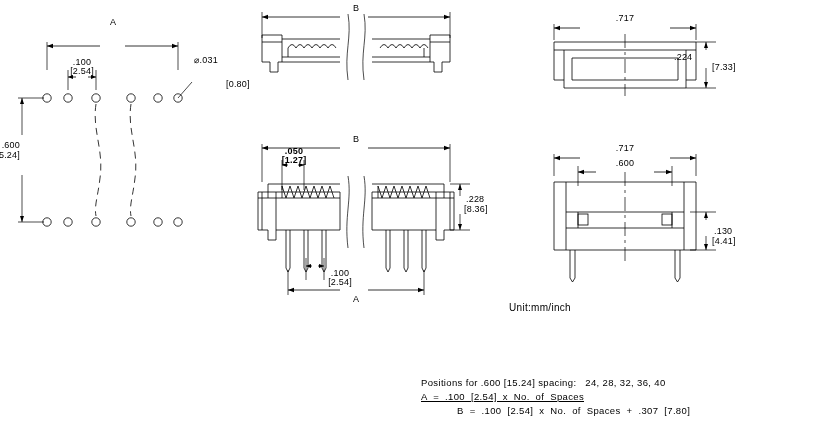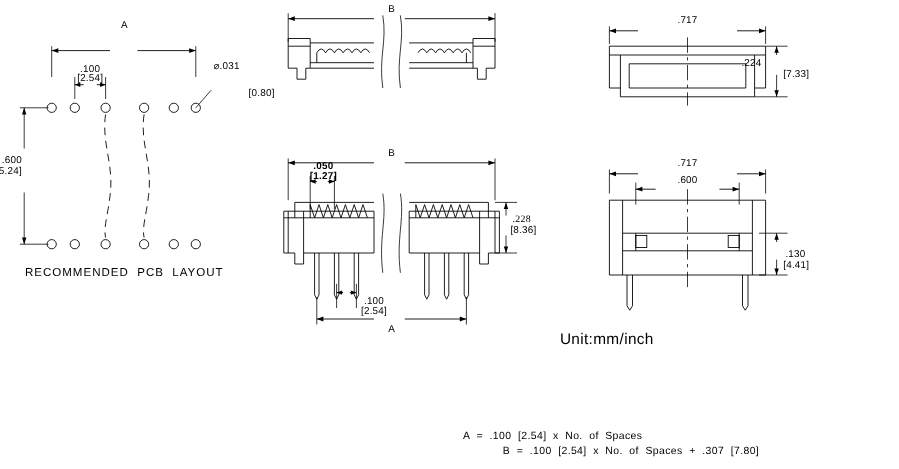--- a/index.html
+++ b/index.html
@@ -36,21 +36,21 @@
     line-height: 10px;
     letter-spacing: 0.2px;
   }
   .lbl.c { text-align: center; }
   .lbl.r { text-align: right; }
   .big {
     font-size: 10.5px;
     letter-spacing: 0.9px;
   }
   .unit {
-    font-size: 14px;
+    font-size: 10px;
     letter-spacing: 0.3px;
   }
   .note {
     font-size: 9.5px;
     letter-spacing: 0.35px;
     line-height: 13px;
   }
 </style>
 </head>
 <body>
@@ -285,40 +285,40 @@
     </g>
   </svg>
 
   <div class="lbl c" style="left:98px; top:17px; width:30px;">A</div>
   <div class="lbl c" style="left:68px; top:57px; width:28px;">.100</div>
   <div class="lbl c" style="left:68px; top:66px; width:28px;">[2.54]</div>
   <div class="lbl" style="left:194px; top:55px;">⌀.031</div>
   <div class="lbl" style="left:194px; top:79px;padding-left:32px;">[0.80]</div>
   <div class="lbl r" style="left:-2px; top:140px; width:22px;">.600</div>
   <div class="lbl r" style="left:-10px; top:150px; width:30px;">[15.24]</div>
-  <div class="lbl big c" style="left:8px; top:243px; width:210px;">RECOMMENDED  PCB  LAYOUT</div>
 
   <div class="lbl c" style="left:341px; top:3px; width:30px;">B</div>
 
   <div class="lbl c" style="left:341px; top:134px; width:30px;">B</div>
   <div class="lbl c" style="left:279px; top:146px; width:30px;font-weight:bold;">.050</div>
   <div class="lbl c" style="left:277px; top:155px; width:34px;font-weight:bold;">[1.27]</div>
-  <div class="lbl" style="left:466px; top:194px;font-family:Liberation Serif, serif;">.228</div>
+  <div class="lbl" style="left:466px; top:194px;">.228</div>
   <div class="lbl" style="left:464px; top:204px;">[8.36]</div>
   <div class="lbl c" style="left:325px; top:268px; width:30px;">.100</div>
   <div class="lbl c" style="left:323px; top:277px; width:34px;">[2.54]</div>
   <div class="lbl c" style="left:341px; top:294px; width:30px;">A</div>
 
   <div class="lbl c" style="left:583px; top:13px; width:84px;">.717</div>
   <div class="lbl" style="left:674px; top:52px;">.224</div>
   <div class="lbl" style="left:712px; top:62px;">[7.33]</div>
 
   <div class="lbl c" style="left:583px; top:143px; width:84px;">.717</div>
   <div class="lbl c" style="left:593px; top:158px; width:64px;">.600</div>
   <div class="lbl" style="left:714px; top:226px;">.130</div>
   <div class="lbl" style="left:712px; top:236px;">[4.41]</div>
 
   <div class="lbl unit" style="left:509px; top:303px;">Unit:mm/inch</div>
 
-  <div class="lbl note" style="left:421px; top:390px;">A  =  .100  [2.54]  x  No.  of  Spaces</div>
+  <div class="lbl note" style="left:421px; top:376px;">Positions for .600 [15.24] spacing:   24, 28, 32, 36, 40</div>
+  <div class="lbl note" style="left:421px; top:390px;text-decoration:underline;">A  =  .100  [2.54]  x  No.  of  Spaces</div>
   <div class="lbl note" style="left:421px; top:404px;margin-left:36px;">B  =  .100  [2.54]  x  No.  of  Spaces  +  .307  [7.80]</div>
 
 </div>
 
 </body></html>

